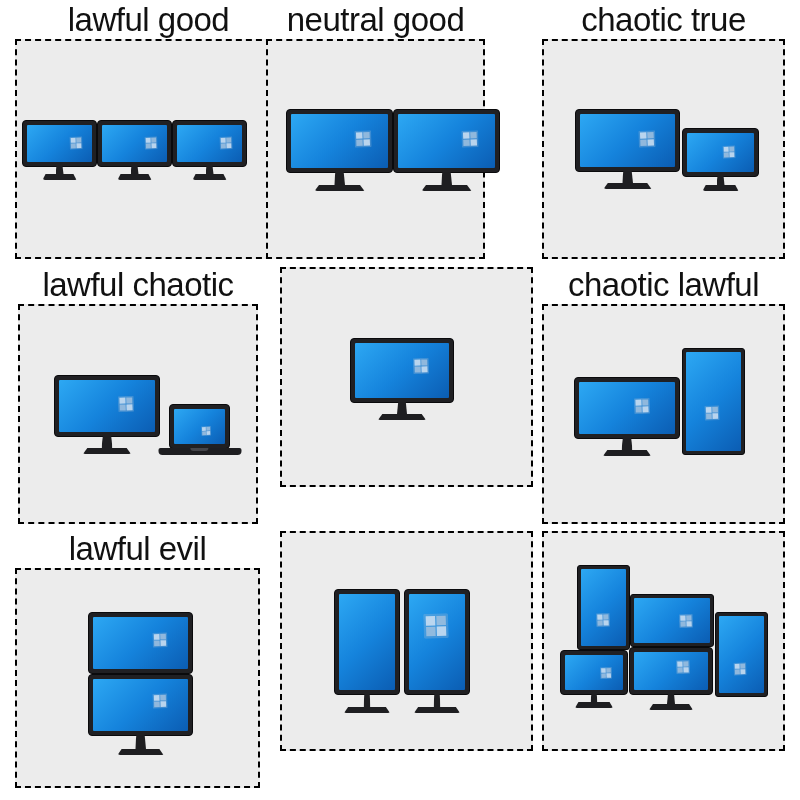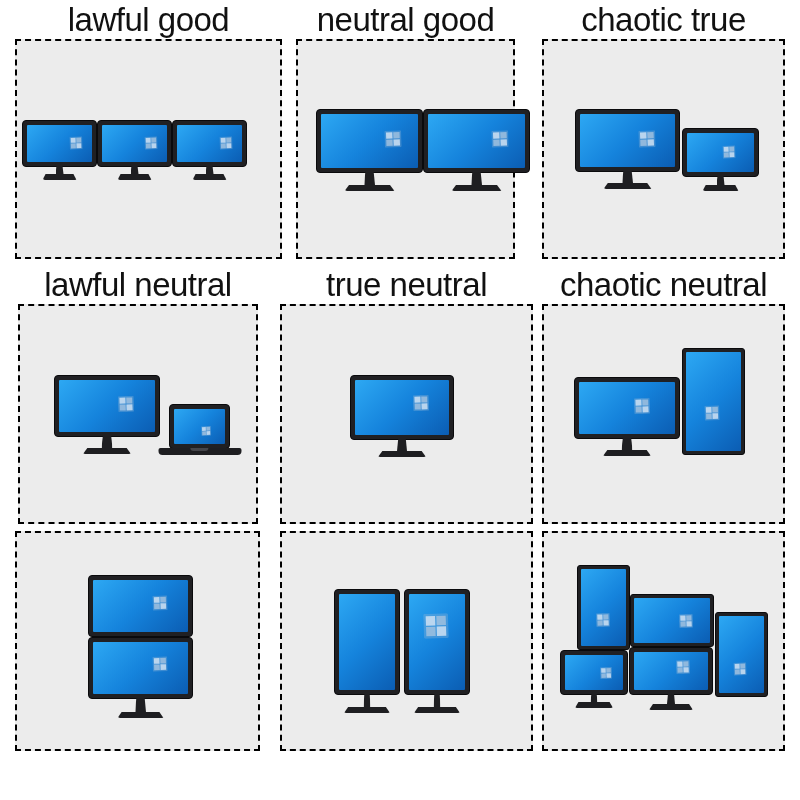--- a/index.html
+++ b/index.html
@@ -142,21 +142,21 @@
                 <rect x="12.6" y="2.4" width="9" height="9" fill="#9fbfde" opacity="0.85"></rect>
                 <rect x="2.4" y="12.6" width="9" height="9" fill="#9fbfde" opacity="0.85"></rect>
                 <rect x="12.6" y="12.6" width="9" height="9" fill="#cfe0f2" opacity="0.85"></rect>
               </svg></div>
           </div>
           <div class="stand-neck" style="width: 8px; height: 8px;"></div>
           <div class="stand-base" style="width: 34px; height: 6px; top: calc(100% + 8px);"></div>
         </div>
       </div>
   </div>
-    <div class="cell" style="left: 296px; top: 2px; width: 219px;">
+    <div class="cell" style="left: 266px; top: 2px; width: 219px;">
     <div class="title">neutral good</div>
     <div class="box" style="height: 220px;">
         <div class="monitor" style="left: 18px; top: 68px; width: 107px; height: 64px;">
           <div class="screen">
             <div class="logo" style="left: 74%; top: 46%; width: 17px; height: 17px;"><svg viewBox="0 0 24 24" width="100%" height="100%">
                 <rect x="0" y="0" width="24" height="24" rx="2" fill="#8fb4d8" opacity="0.35"></rect>
                 <rect x="2.4" y="2.4" width="9" height="9" fill="#cfe0f2" opacity="0.85"></rect>
                 <rect x="12.6" y="2.4" width="9" height="9" fill="#9fbfde" opacity="0.85"></rect>
                 <rect x="2.4" y="12.6" width="9" height="9" fill="#9fbfde" opacity="0.85"></rect>
                 <rect x="12.6" y="12.6" width="9" height="9" fill="#cfe0f2" opacity="0.85"></rect>
@@ -205,21 +205,21 @@
                 <rect x="2.4" y="12.6" width="9" height="9" fill="#9fbfde" opacity="0.85"></rect>
                 <rect x="12.6" y="12.6" width="9" height="9" fill="#cfe0f2" opacity="0.85"></rect>
               </svg></div>
           </div>
           <div class="stand-neck" style="width: 11px; height: 12px;"></div>
           <div class="stand-base" style="width: 48px; height: 6px; top: calc(100% + 12px);"></div>
         </div>
       </div>
   </div>
     <div class="cell" style="left: 18px; top: 267px; width: 240px;">
-    <div class="title">lawful neutral</div>
+    <div class="title">lawful chaotic</div>
     <div class="box" style="height: 220px;">
         <div class="monitor" style="left: 34px; top: 69px; width: 106px; height: 62px;">
           <div class="screen">
             <div class="logo" style="left: 70%; top: 46%; width: 16px; height: 16px;"><svg viewBox="0 0 24 24" width="100%" height="100%">
                 <rect x="0" y="0" width="24" height="24" rx="2" fill="#8fb4d8" opacity="0.35"></rect>
                 <rect x="2.4" y="2.4" width="9" height="9" fill="#cfe0f2" opacity="0.85"></rect>
                 <rect x="12.6" y="2.4" width="9" height="9" fill="#9fbfde" opacity="0.85"></rect>
                 <rect x="2.4" y="12.6" width="9" height="9" fill="#9fbfde" opacity="0.85"></rect>
                 <rect x="12.6" y="12.6" width="9" height="9" fill="#cfe0f2" opacity="0.85"></rect>
               </svg></div>
@@ -237,39 +237,38 @@
                 <rect x="12.6" y="12.6" width="9" height="9" fill="#cfe0f2" opacity="0.85"></rect>
               </svg></div>
           </div>
           <div class="laptop-base" style="width: 83px;">
             <div class="notch"></div>
           </div>
         </div>
       </div>
   </div>
     <div class="cell" style="left: 280px; top: 267px; width: 253px;">
-    <div class="title">true neutral</div>
     <div class="box" style="height: 220px;">
         <div class="monitor" style="left: 68px; top: 69px; width: 104px; height: 65px;">
           <div class="screen">
             <div class="logo" style="left: 70%; top: 42%; width: 16px; height: 16px;"><svg viewBox="0 0 24 24" width="100%" height="100%">
                 <rect x="0" y="0" width="24" height="24" rx="2" fill="#8fb4d8" opacity="0.35"></rect>
                 <rect x="2.4" y="2.4" width="9" height="9" fill="#cfe0f2" opacity="0.85"></rect>
                 <rect x="12.6" y="2.4" width="9" height="9" fill="#9fbfde" opacity="0.85"></rect>
                 <rect x="2.4" y="12.6" width="9" height="9" fill="#9fbfde" opacity="0.85"></rect>
                 <rect x="12.6" y="12.6" width="9" height="9" fill="#cfe0f2" opacity="0.85"></rect>
               </svg></div>
           </div>
           <div class="stand-neck" style="width: 10px; height: 12px;"></div>
           <div class="stand-base" style="width: 48px; height: 6px; top: calc(100% + 12px);"></div>
         </div>
       </div>
   </div>
     <div class="cell" style="left: 542px; top: 267px; width: 243px;">
-    <div class="title">chaotic neutral</div>
+    <div class="title">chaotic lawful</div>
     <div class="box" style="height: 220px;">
         <div class="monitor" style="left: 30px; top: 71px; width: 106px; height: 62px;">
           <div class="screen">
             <div class="logo" style="left: 66%; top: 46%; width: 16px; height: 16px;"><svg viewBox="0 0 24 24" width="100%" height="100%">
                 <rect x="0" y="0" width="24" height="24" rx="2" fill="#8fb4d8" opacity="0.35"></rect>
                 <rect x="2.4" y="2.4" width="9" height="9" fill="#cfe0f2" opacity="0.85"></rect>
                 <rect x="12.6" y="2.4" width="9" height="9" fill="#9fbfde" opacity="0.85"></rect>
                 <rect x="2.4" y="12.6" width="9" height="9" fill="#9fbfde" opacity="0.85"></rect>
                 <rect x="12.6" y="12.6" width="9" height="9" fill="#cfe0f2" opacity="0.85"></rect>
               </svg></div>
@@ -284,20 +283,21 @@
                 <rect x="2.4" y="2.4" width="9" height="9" fill="#cfe0f2" opacity="0.85"></rect>
                 <rect x="12.6" y="2.4" width="9" height="9" fill="#9fbfde" opacity="0.85"></rect>
                 <rect x="2.4" y="12.6" width="9" height="9" fill="#9fbfde" opacity="0.85"></rect>
                 <rect x="12.6" y="12.6" width="9" height="9" fill="#cfe0f2" opacity="0.85"></rect>
               </svg></div>
           </div>
         </div>
       </div>
   </div>
     <div class="cell" style="left: 15px; top: 531px; width: 245px;">
+    <div class="title">lawful evil</div>
     <div class="box" style="height: 220px;">
         <div class="monitor" style="left: 71px; top: 42px; width: 105px; height: 62px;">
           <div class="screen">
             <div class="logo" style="left: 70%; top: 44%; width: 15px; height: 15px;"><svg viewBox="0 0 24 24" width="100%" height="100%">
                 <rect x="0" y="0" width="24" height="24" rx="2" fill="#8fb4d8" opacity="0.35"></rect>
                 <rect x="2.4" y="2.4" width="9" height="9" fill="#cfe0f2" opacity="0.85"></rect>
                 <rect x="12.6" y="2.4" width="9" height="9" fill="#9fbfde" opacity="0.85"></rect>
                 <rect x="2.4" y="12.6" width="9" height="9" fill="#9fbfde" opacity="0.85"></rect>
                 <rect x="12.6" y="12.6" width="9" height="9" fill="#cfe0f2" opacity="0.85"></rect>
               </svg></div>

